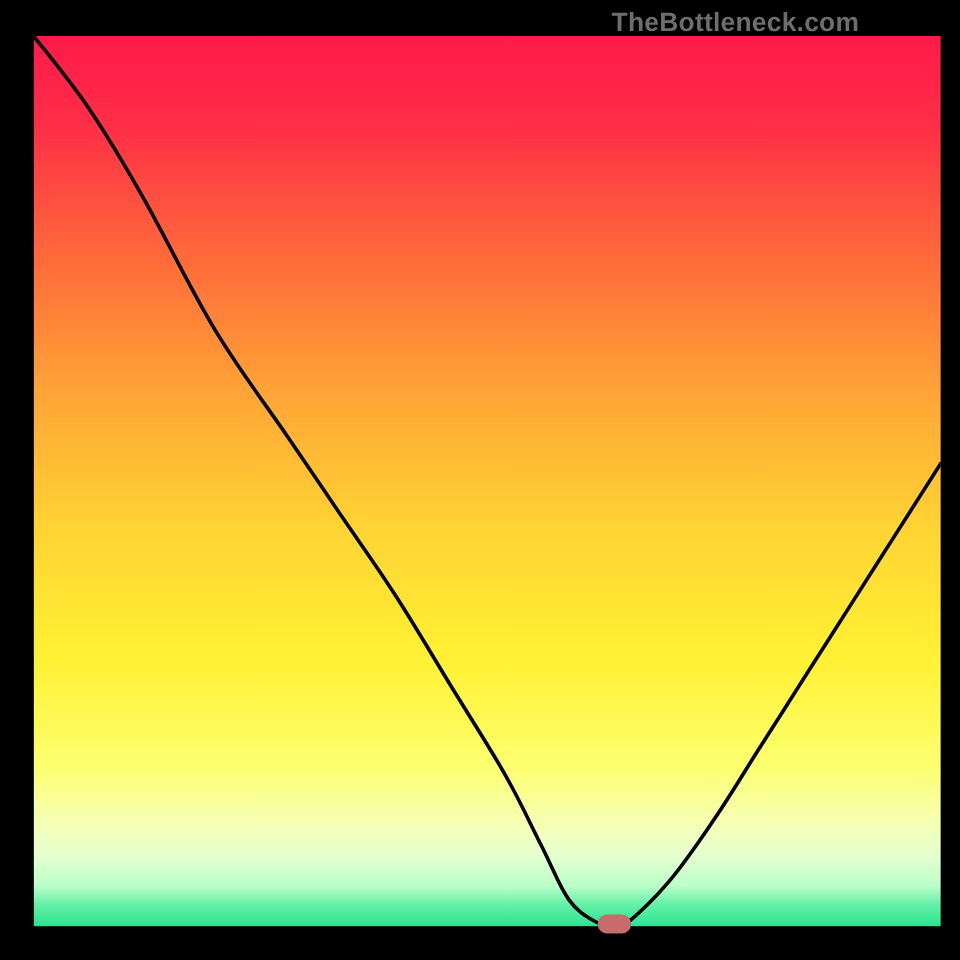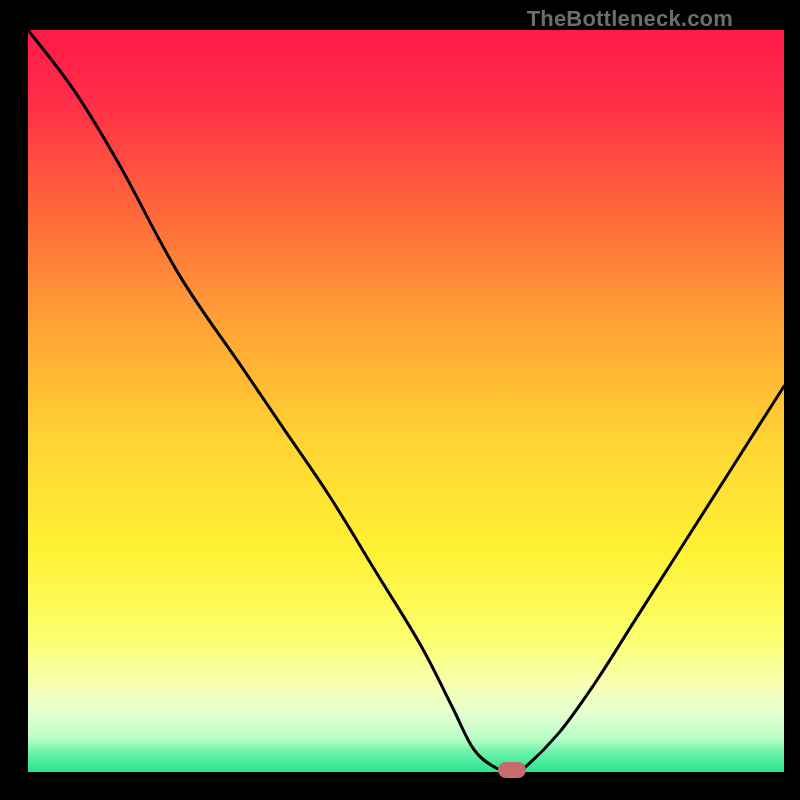--- a/index.html
+++ b/index.html
@@ -8,21 +8,20 @@
     width: 800px;
     height: 800px;
     background: #000;
     overflow: hidden;
   }
   .frame {
     position: relative;
     width: 728px;
     height: 800px;
     background: #000;
-    padding-left: 17px;
   }
   .watermark {
     position: absolute;
     top: 6px;
     right: 12px;
     color: #6d6d6d;
     font-family: Arial, Helvetica, sans-serif;
     font-size: 22px;
     font-weight: 600;
     letter-spacing: 0.2px;

